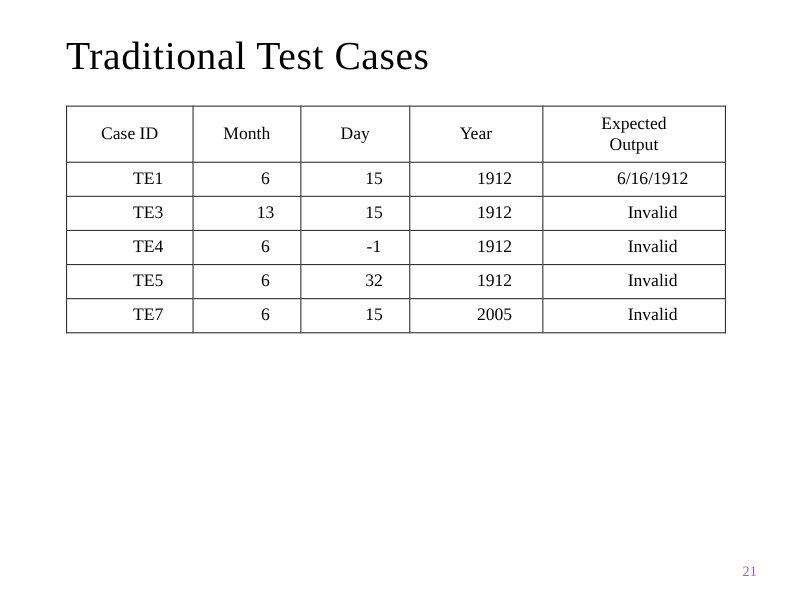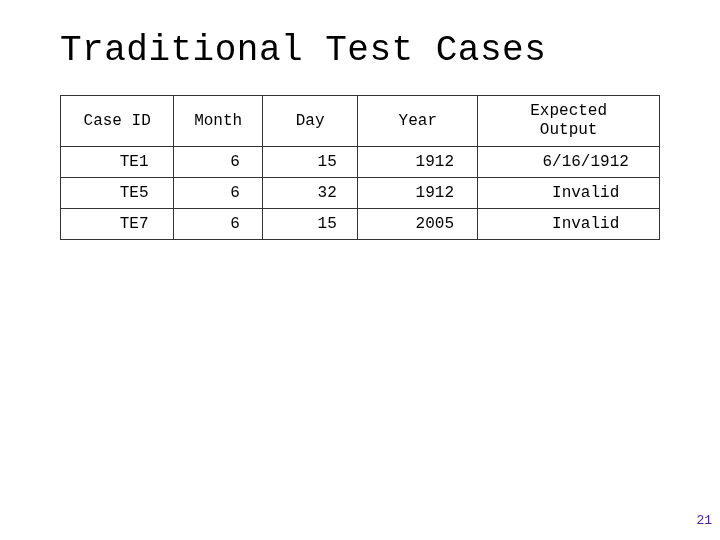--- a/index.html
+++ b/index.html
@@ -1,15 +1,15 @@
 <!DOCTYPE html>
 <html><head>
   <meta charset="utf-8">
   <style>
-    * { margin: 0; padding: 0; box-sizing: border-box; font-family: Liberation Mono, monospace; }
+    * { margin: 0; padding: 0; box-sizing: border-box; }
     body {
       width: 720px;
       height: 540px;
       background: #ffffff;
       font-family: Georgia, 'Times New Roman', serif;
       overflow: hidden;
     }
     .page {
       width: 720px;
       height: 540px;
@@ -43,23 +43,23 @@
       vertical-align: middle;
       padding-left: 44px;
     }
     .header-expected {
       line-height: 1.2;
       border-radius: 12px;
     }
     .page-number {
       position: absolute;
       bottom: 12px;
-      right: 8px;
+      right: 32px;
       font-size: 13px;
-      color: #4c1d95;
+      color: #8b5cf6;
     }
   </style>
 </head>
 <body>
 
 <div class="page">
   <h1 class="title">Traditional Test Cases</h1>
 
   <table>
     <thead>
@@ -73,20 +73,34 @@
     </thead>
     <tbody id="table-body">
     <tr>
           <td>TE1</td>
           <td>6</td>
           <td>15</td>
           <td>1912</td>
           <td>6/16/1912</td>
         </tr>
         <tr>
+          <td>TE3</td>
+          <td>13</td>
+          <td>15</td>
+          <td>1912</td>
+          <td>Invalid</td>
+        </tr>
+        <tr>
+          <td>TE4</td>
+          <td>6</td>
+          <td>-1</td>
+          <td>1912</td>
+          <td>Invalid</td>
+        </tr>
+        <tr>
           <td>TE5</td>
           <td>6</td>
           <td>32</td>
           <td>1912</td>
           <td>Invalid</td>
         </tr>
         <tr>
           <td>TE7</td>
           <td>6</td>
           <td>15</td>

